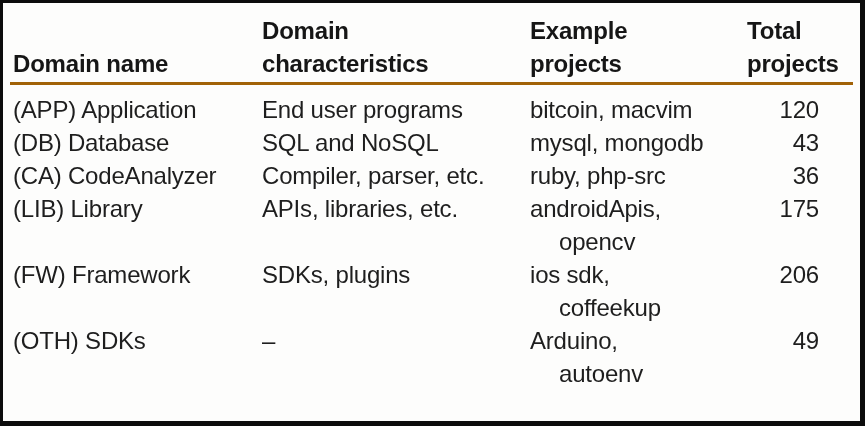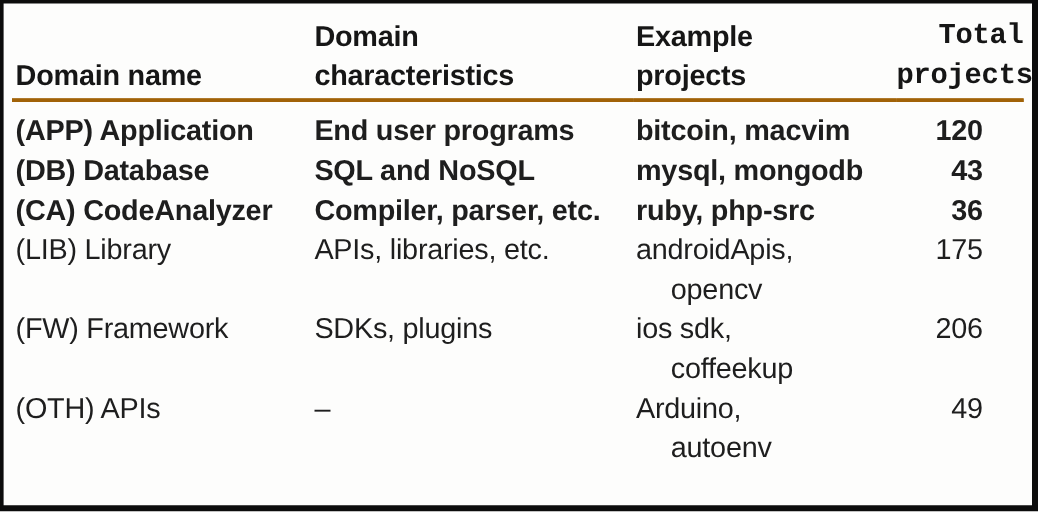--- a/index.html
+++ b/index.html
@@ -45,32 +45,32 @@
     line-height: 33px;
     font-weight: bold;
     color: #161616;
     vertical-align: bottom;
     text-align: left;
     padding: 11px 0 2px 0;
     border-bottom: 3px solid #a16207;
   }
   thead th.c1 { padding-left: 3px; }
   thead th.c2, thead th.c3 { padding-left: 2px; }
-  thead th.c4 { text-align: right; font-family: Liberation Mono, monospace; }
+  thead th.c4 { text-align: left; }
   tbody td {
     font-size: 24px;
     line-height: 33px;
     vertical-align: top;
     padding: 0;
   }
   tbody td.c1 { padding-left: 3px; }
   tbody td.c2, tbody td.c3 { padding-left: 2px; }
   tbody td.c4 { text-align: right; padding-right: 34px; }
   tbody tr.first td { padding-top: 8px; }
-  tr.single { height: 33px; font-weight: bold; }
+  tr.single { height: 33px; }
   tr.double { height: 66px; margin-top: 20px; }
   .ex-cont { padding-left: 29px; }
   .condensed { letter-spacing: -0.8px; }
 </style>
 </head>
 <body>
 
 <div class="page">
   <div class="frame">
     <table class="domains">
@@ -136,21 +136,21 @@
         <tr class="double">
           <td class="c1">(FW) Framework</td>
           <td class="c2">SDKs, plugins</td>
           <td class="c3">
             <div>ios sdk,</div>
             <div class="ex-cont">coffeekup</div>
           </td>
           <td class="c4">206</td>
         </tr>
         <tr class="double">
-          <td class="c1">(OTH) APIs</td>
+          <td class="c1">(OTH) SDKs</td>
           <td class="c2">–</td>
           <td class="c3">
             <div>Arduino,</div>
             <div class="ex-cont">autoenv</div>
           </td>
           <td class="c4">49</td>
         </tr>
       </tbody>
     </table>
   </div>

